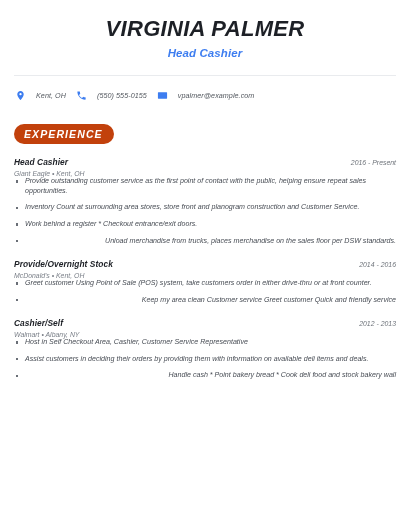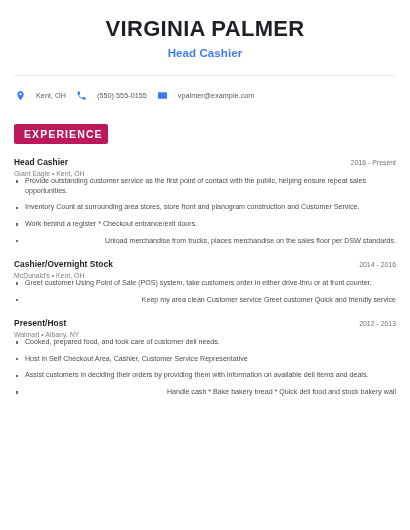--- a/index.html
+++ b/index.html
@@ -16,20 +16,21 @@
     -webkit-font-smoothing: antialiased;
   }
 
   .page {
     width: 410px;
     height: 406px;
     background: #ffffff;
     padding: 0 14px;
     overflow: hidden;
     position: relative;
+    font-style: italic;
   }
 
   
   .header {
     padding-top: 16px;
     text-align: center;
   }
 
   .full-name {
     font-size: 22px;
@@ -82,27 +83,27 @@
     font-size: 7.2px;
     color: #53585f;
     letter-spacing: 0.05px;
   }
 
   
   .section { margin-top: 22px; }
 
   .section-badge {
     display: inline-block;
-    background: #be185d;
+    background: #c2410c;
     color: #ffffff;
     font-size: 10.5px;
     font-weight: bold;
     letter-spacing: 1.1px;
-    padding: 4px 5px 4px 10px;
-    border-radius: 2px;
+    padding: 4px 11px 4px 10px;
+    border-radius: 10px;
   }
 
   
   .entries { margin-top: 13px; }
 
   .entry + .entry { margin-top: 13px; }
 
   .entry-head {
     display: flex;
     align-items: baseline;
@@ -211,41 +212,40 @@
         <ul class="bullets">
           <li>Provide outstanding customer service as the first point of contact with the public, helping ensure repeat sales opportunities.</li>
           <li>Inventory Count at surrounding area stores, store front and planogram construction and Customer Service.</li>
           <li>Work behind a register * Checkout entrance/exit doors.</li>
           <li>Unload merchandise from trucks, places merchandise on the sales floor per DSW standards.</li>
         </ul>
       </div>
 
       <div class="entry">
         <div class="entry-head">
-          <span class="entry-role">Cashier/Overnight Stock</span>
+          <span class="entry-role">Provide/Overnight Stock</span>
           <span class="entry-dates">2014 - 2016</span>
         </div>
         <div class="entry-org">McDonald's • Kent, OH</div>
         <ul class="bullets">
           <li>Greet customer Using Point of Sale (POS) system, take customers order in either drive-thru or at front counter.</li>
           <li>Keep my area clean Customer service Greet customer Quick and friendly service</li>
         </ul>
       </div>
 
       <div class="entry">
         <div class="entry-head">
-          <span class="entry-role">Present/Host</span>
+          <span class="entry-role">Cashier/Self</span>
           <span class="entry-dates">2012 - 2013</span>
         </div>
         <div class="entry-org">Walmart • Albany, NY</div>
         <ul class="bullets">
-          <li>Cooked, prepared food, and took care of customer deli needs.</li>
           <li>Host in Self Checkout Area, Cashier, Customer Service Representative</li>
           <li>Assist customers in deciding their orders by providing them with information on available deli items and deals.</li>
-          <li>Handle cash * Bake bakery bread * Quick deli food and stock bakery wall</li>
+          <li>Handle cash * Point bakery bread * Cook deli food and stock bakery wall</li>
         </ul>
       </div>
 
     </div>
   </div>
 
 
 </div>
 
 </body></html>

